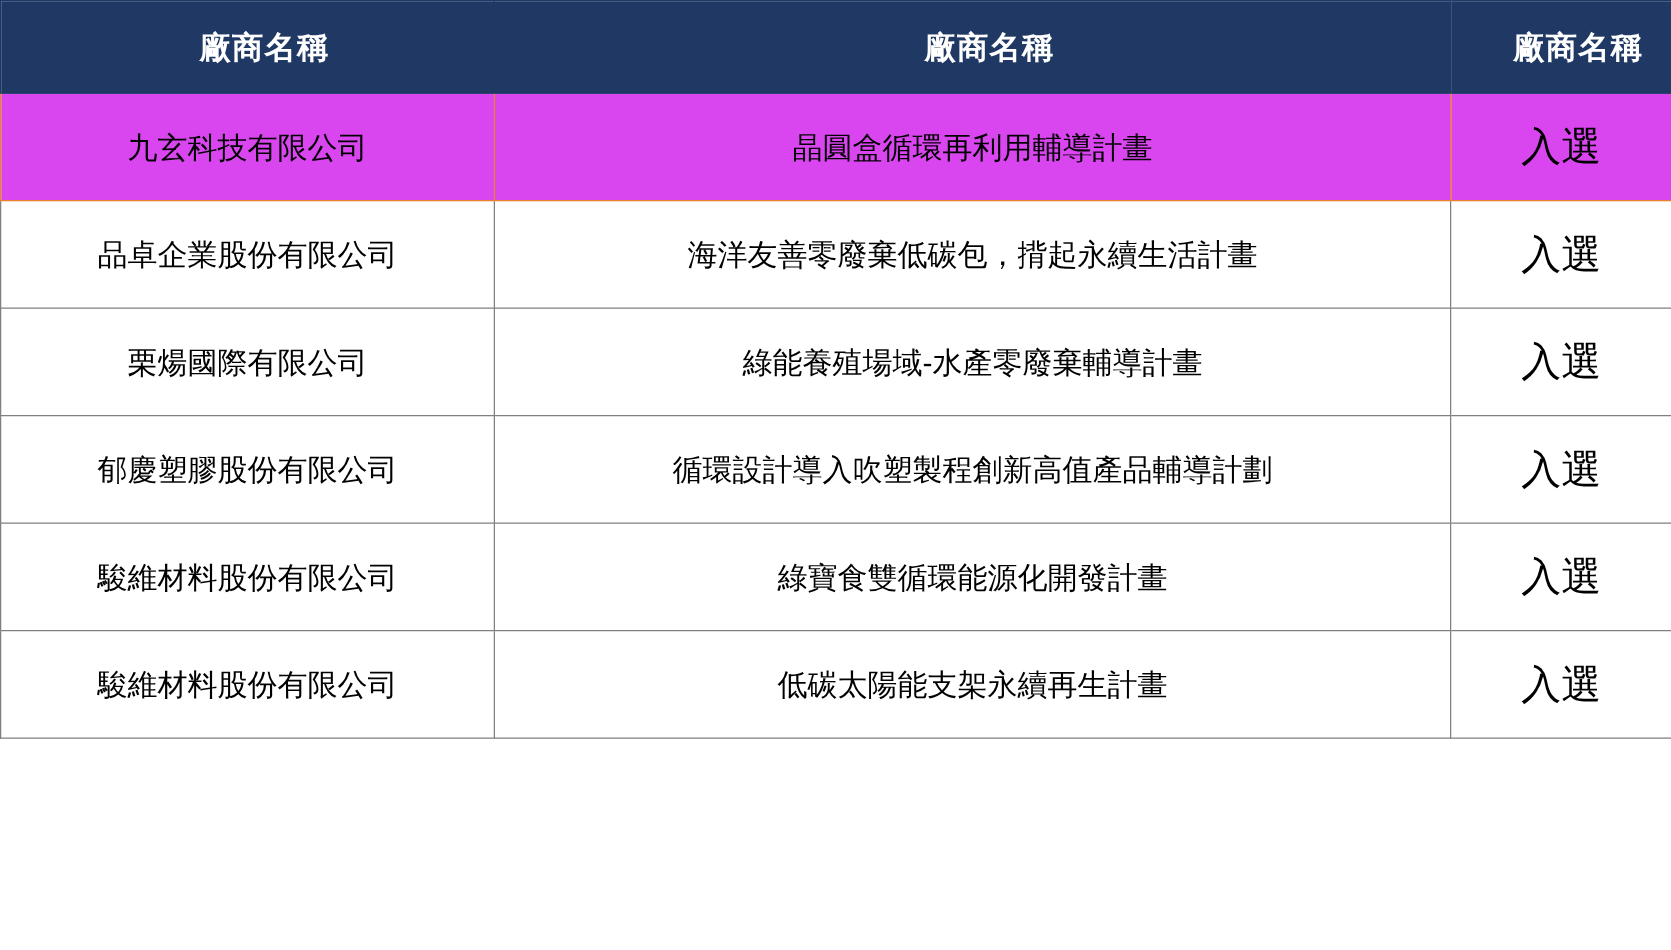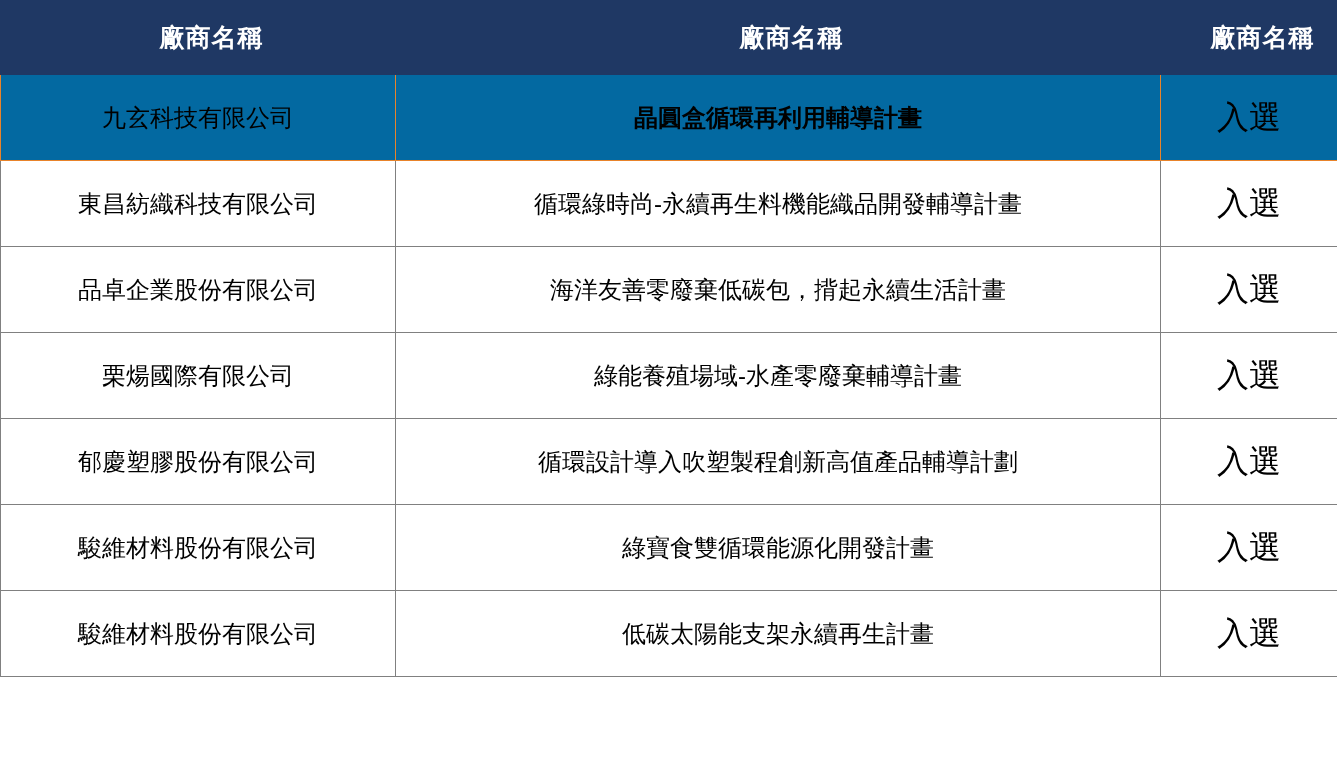--- a/index.html
+++ b/index.html
@@ -39,26 +39,26 @@
     text-align: center;
     vertical-align: middle;
     height: 86px;
     font-size: 24px;
     color: #000000;
     background: #ffffff;
     padding: 0 6px;
     box-sizing: border-box;
   }
   tbody tr.highlight td {
-    background: #0369a1;
+    background: #d946ef;
     color: #000000;
     margin-left: 48px;
   }
   tbody tr.highlight td.cell-project {
-    font-weight: bold;
+    font-weight: normal;
   }
   tbody tr.highlight td {
     border-color: #E8832A;
   }
   td.cell-vendor { font-size: 24px; }
   td.cell-project { font-size: 24px; }
   td.cell-result { font-size: 32px; }
 </style>
 </head>
 <body>
@@ -76,25 +76,20 @@
       <th>廠商名稱</th>
     </tr>
   </thead>
   <tbody id="table-body">
       <tr class="highlight">
         <td class="cell-vendor">九玄科技有限公司</td>
         <td class="cell-project">晶圓盒循環再利用輔導計畫</td>
         <td class="cell-result">入選</td>
       </tr>
       <tr>
-        <td class="cell-vendor">東昌紡織科技有限公司</td>
-        <td class="cell-project">循環綠時尚-永續再生料機能織品開發輔導計畫</td>
-        <td class="cell-result">入選</td>
-      </tr>
-      <tr>
         <td class="cell-vendor">品卓企業股份有限公司</td>
         <td class="cell-project">海洋友善零廢棄低碳包，揹起永續生活計畫</td>
         <td class="cell-result">入選</td>
       </tr>
       <tr>
         <td class="cell-vendor">栗煬國際有限公司</td>
         <td class="cell-project">綠能養殖場域-水產零廢棄輔導計畫</td>
         <td class="cell-result">入選</td>
       </tr>
       <tr>

